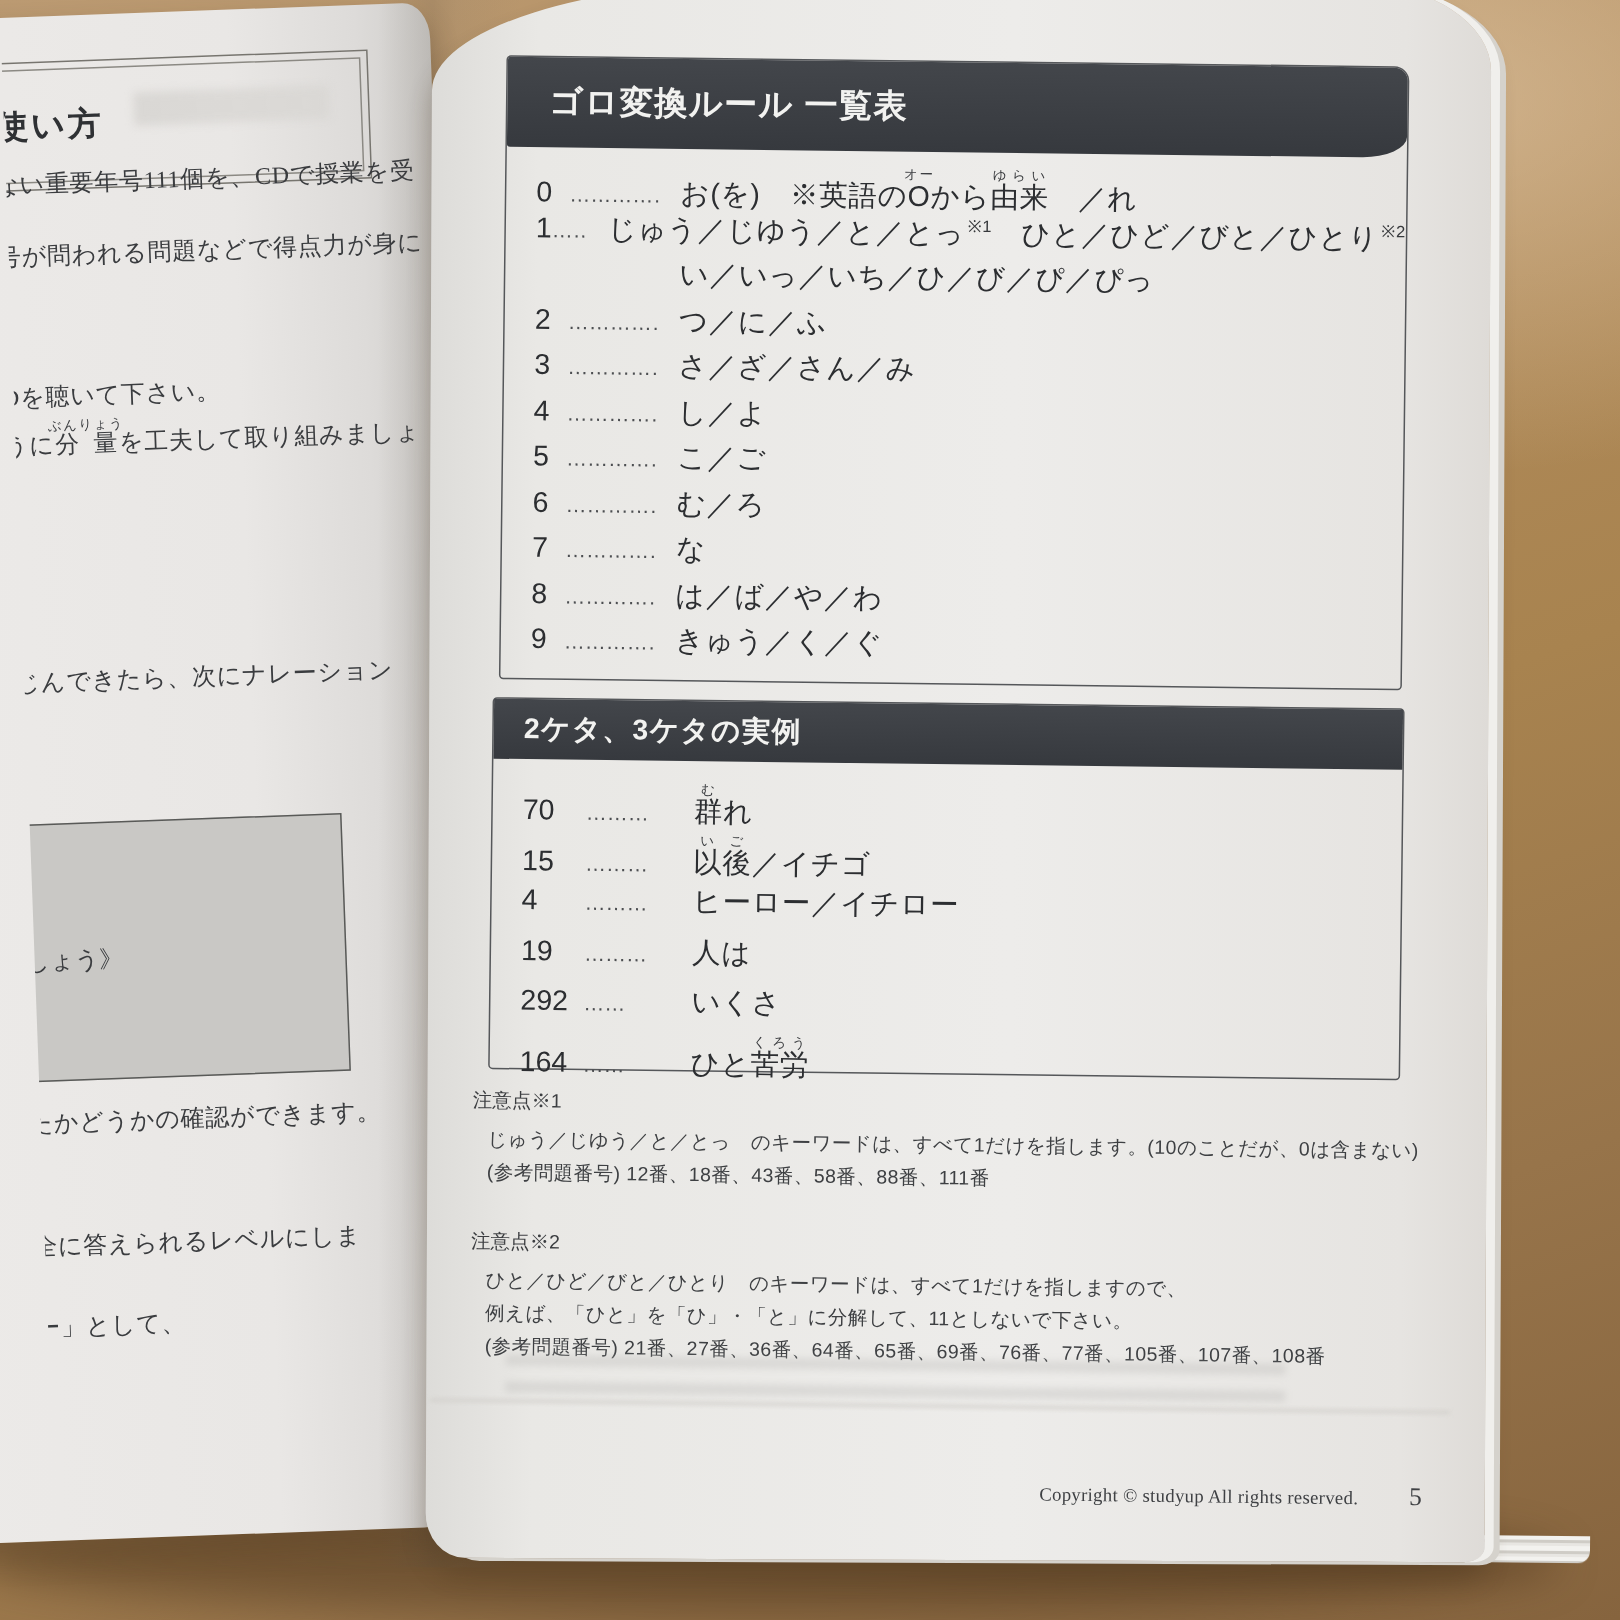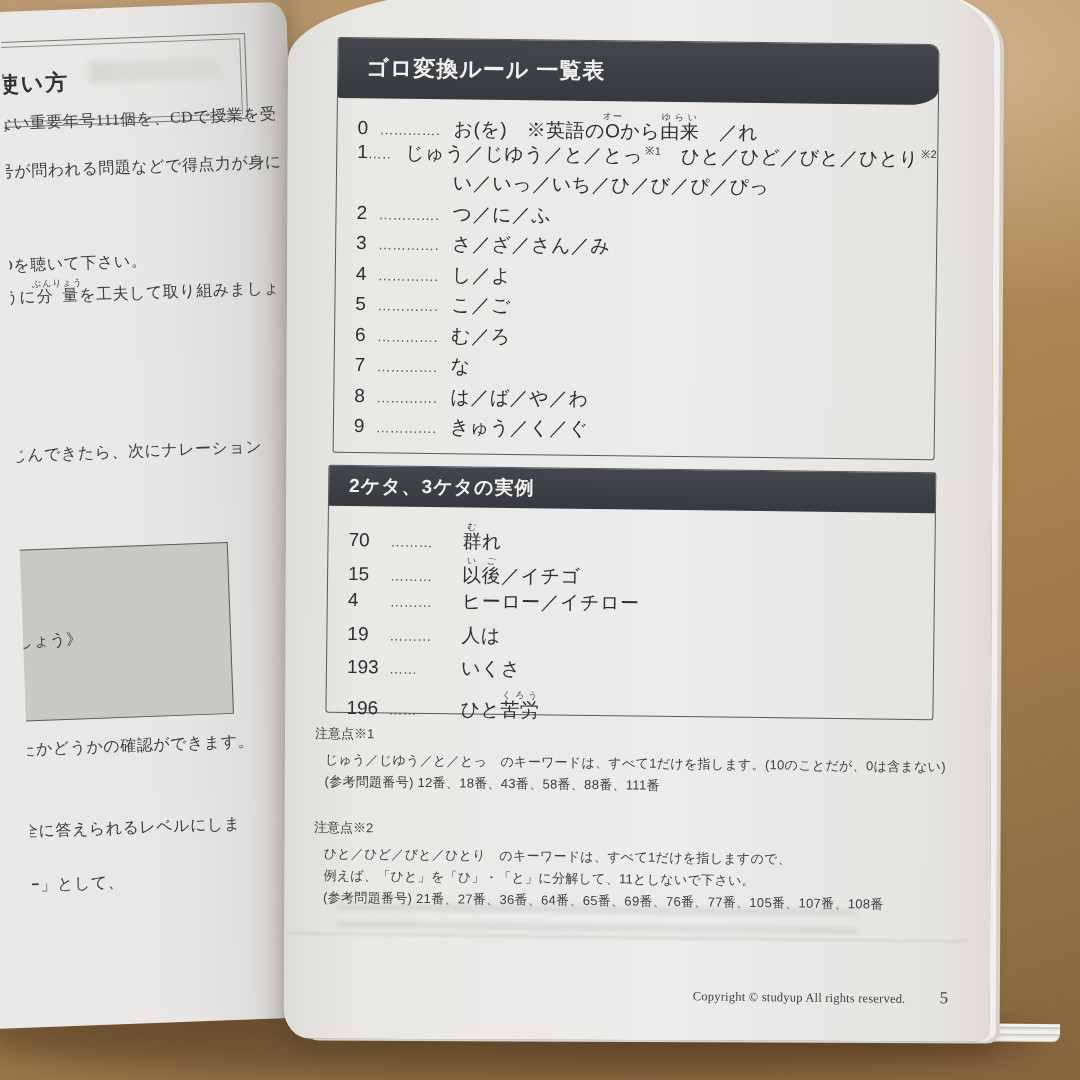--- a/index.html
+++ b/index.html
@@ -210,26 +210,26 @@
               <span class="num">4</span>
               <span class="dots">………</span>
               <span class="rcontent">ヒーロー／イチロー</span>
             </div>
             <div class="trow">
               <span class="num">19</span>
               <span class="dots">………</span>
               <span class="rcontent">人は</span>
             </div>
             <div class="trow">
-              <span class="num">193</span>
+              <span class="num">292</span>
               <span class="dots">……</span>
               <span class="rcontent">いくさ</span>
             </div>
             <div class="trow">
-              <span class="num">196</span>
+              <span class="num">164</span>
               <span class="dots">……</span>
               <span class="rcontent">ひと<ruby>苦労<rt>くろう</rt></ruby></span>
             </div>
           </div>
       </section>
 
       <div class="notes">
         <div class="note">
           <div class="note-title">注意点※1</div>
           <div>

